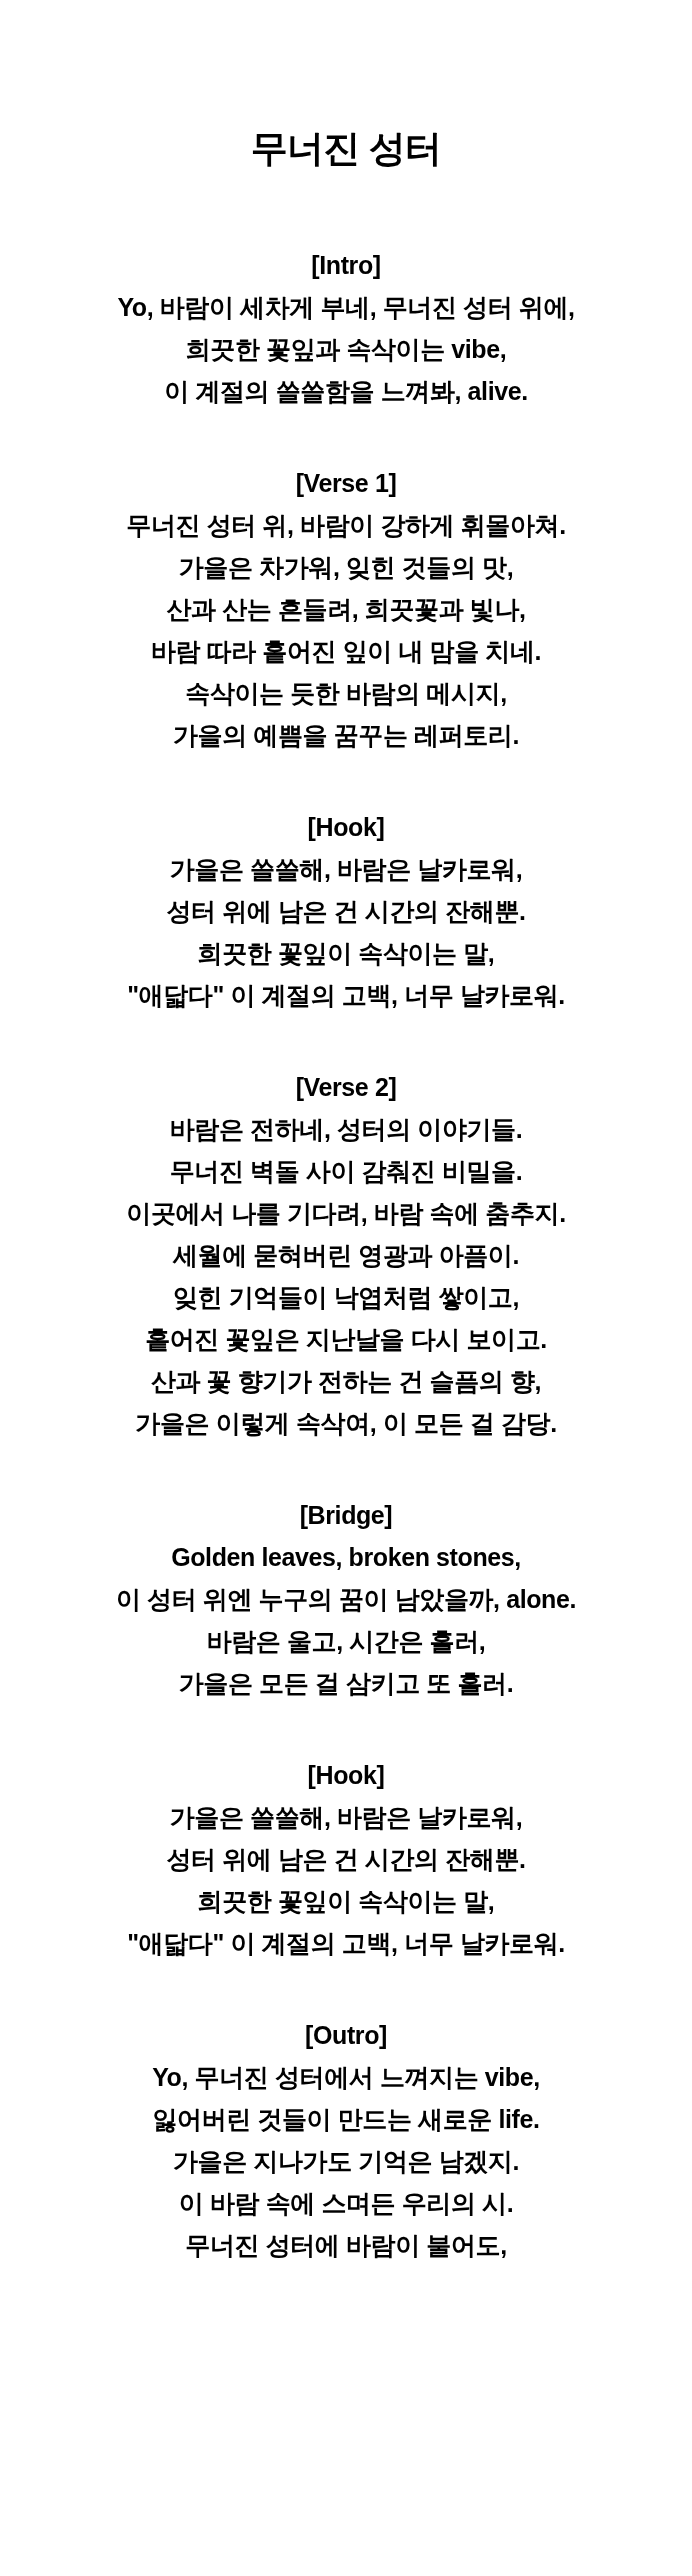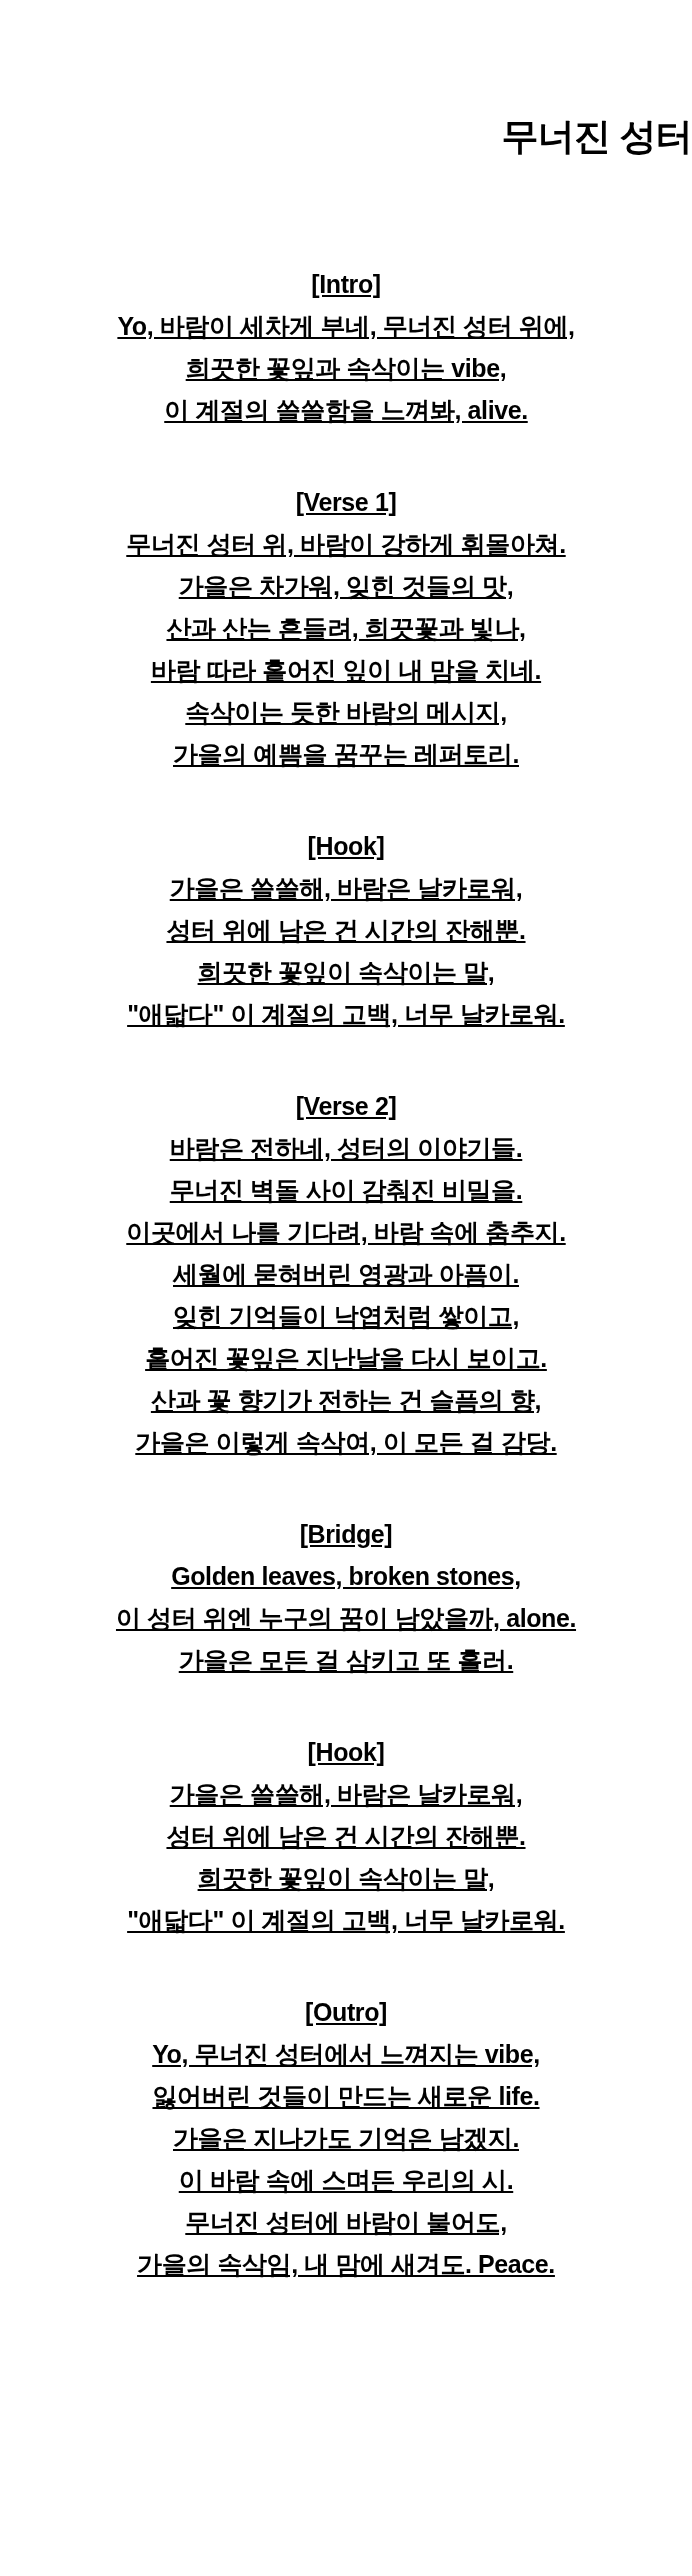--- a/index.html
+++ b/index.html
@@ -12,30 +12,29 @@
     width: 692px;
     height: 2576px;
     margin: 0 auto;
     background: #ffffff;
     color: #000000;
     font-family: "Liberation Sans", "DejaVu Sans", sans-serif;
     font-weight: 700;
     overflow: hidden;
   }
   .title {
-    margin: 0;
+    margin: 12px;
     padding-top: 117px;
-    text-align: right;
+    text-align: center;
     font-size: 37px;
     line-height: 40px;
     letter-spacing: -0.8px;
   }
   .lyrics {
-    margin-top: 106px;
-    text-decoration: underline;
+    margin-top: 75px;
   }
   .section {
     margin: 0 0 50px 0;
   }
   .section-header,
   .line {
     text-align: center;
     font-size: 25px;
     line-height: 42px;
     letter-spacing: -0.4px;
@@ -78,33 +77,33 @@
         <div class="line">세월에 묻혀버린 영광과 아픔이.</div>
         <div class="line">잊힌 기억들이 낙엽처럼 쌓이고,</div>
         <div class="line">흩어진 꽃잎은 지난날을 다시 보이고.</div>
         <div class="line">산과 꽃 향기가 전하는 건 슬픔의 향,</div>
         <div class="line">가을은 이렇게 속삭여, 이 모든 걸 감당.</div>
       </section>
       <section class="section">
         <div class="section-header">[Bridge]</div>
         <div class="line">Golden leaves, broken stones,</div>
         <div class="line">이 성터 위엔 누구의 꿈이 남았을까, alone.</div>
+        <div class="line">바람은 울고, 시간은 흘러,</div>
         <div class="line">가을은 모든 걸 삼키고 또 흘러.</div>
       </section>
       <section class="section">
         <div class="section-header">[Hook]</div>
         <div class="line">가을은 쓸쓸해, 바람은 날카로워,</div>
         <div class="line">성터 위에 남은 건 시간의 잔해뿐.</div>
         <div class="line">희끗한 꽃잎이 속삭이는 말,</div>
         <div class="line">"애닯다" 이 계절의 고백, 너무 날카로워.</div>
       </section>
       <section class="section">
         <div class="section-header">[Outro]</div>
         <div class="line">Yo, 무너진 성터에서 느껴지는 vibe,</div>
         <div class="line">잃어버린 것들이 만드는 새로운 life.</div>
         <div class="line">가을은 지나가도 기억은 남겠지.</div>
         <div class="line">이 바람 속에 스며든 우리의 시.</div>
         <div class="line">무너진 성터에 바람이 불어도,</div>
-        <div class="line">가을의 속삭임, 내 맘에 새겨도. Peace.</div>
       </section>
     </div>
 </div>
 
 
 </body></html>

